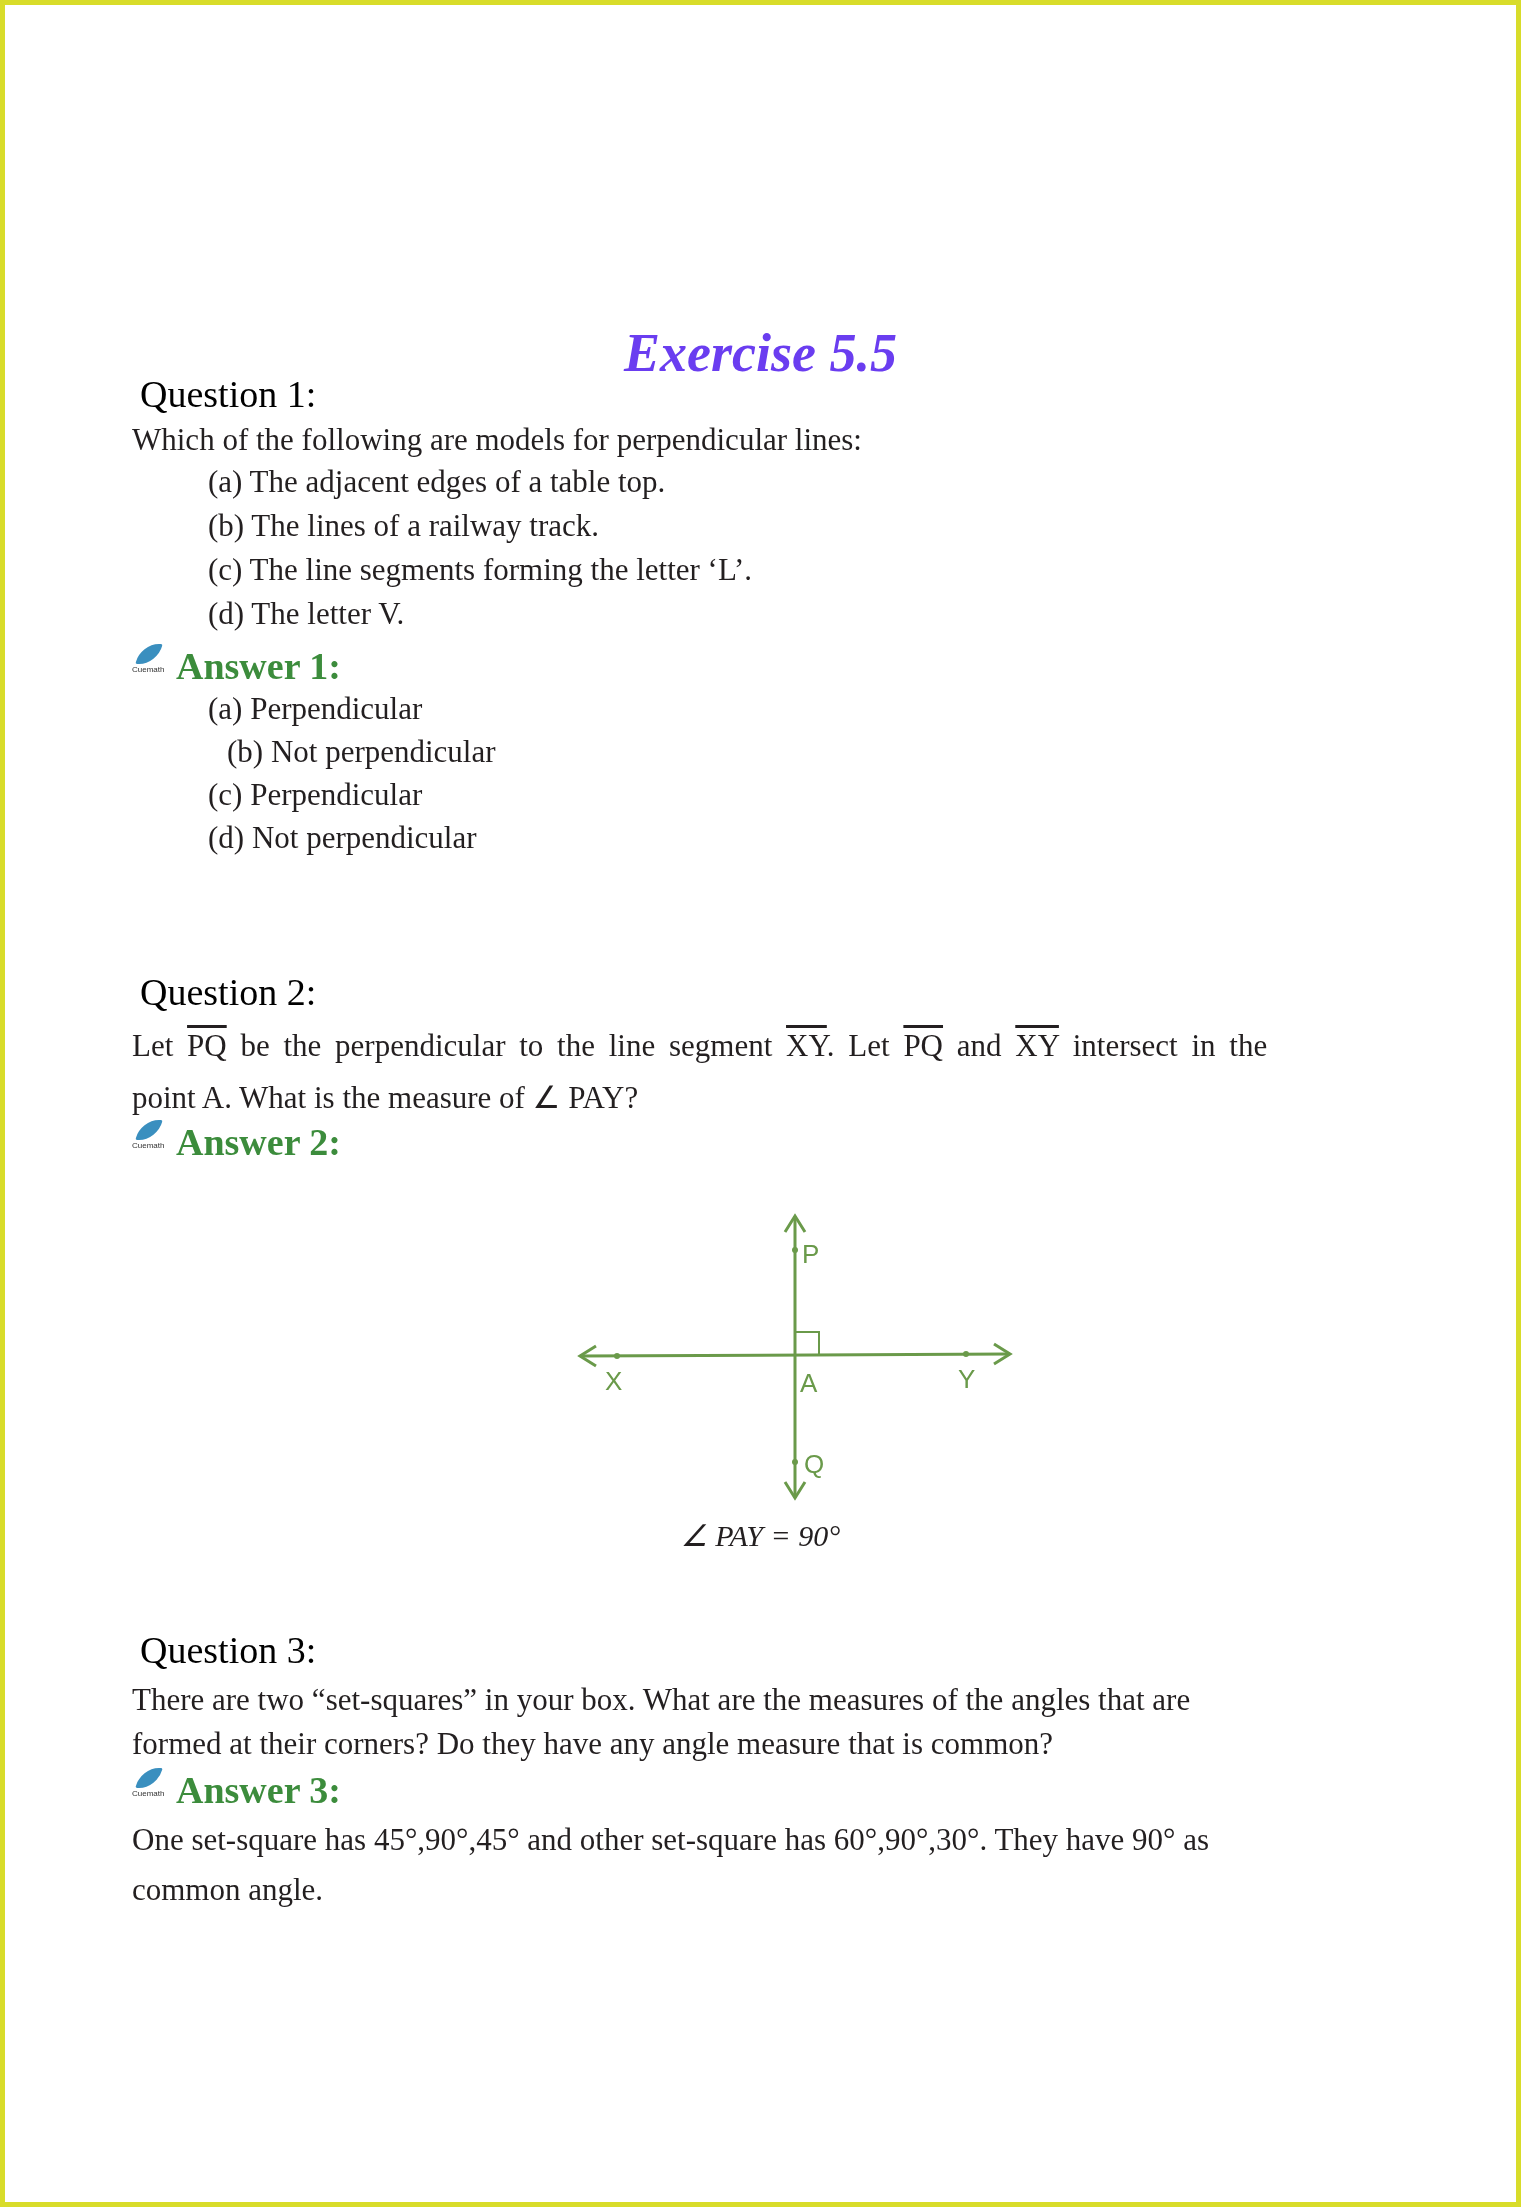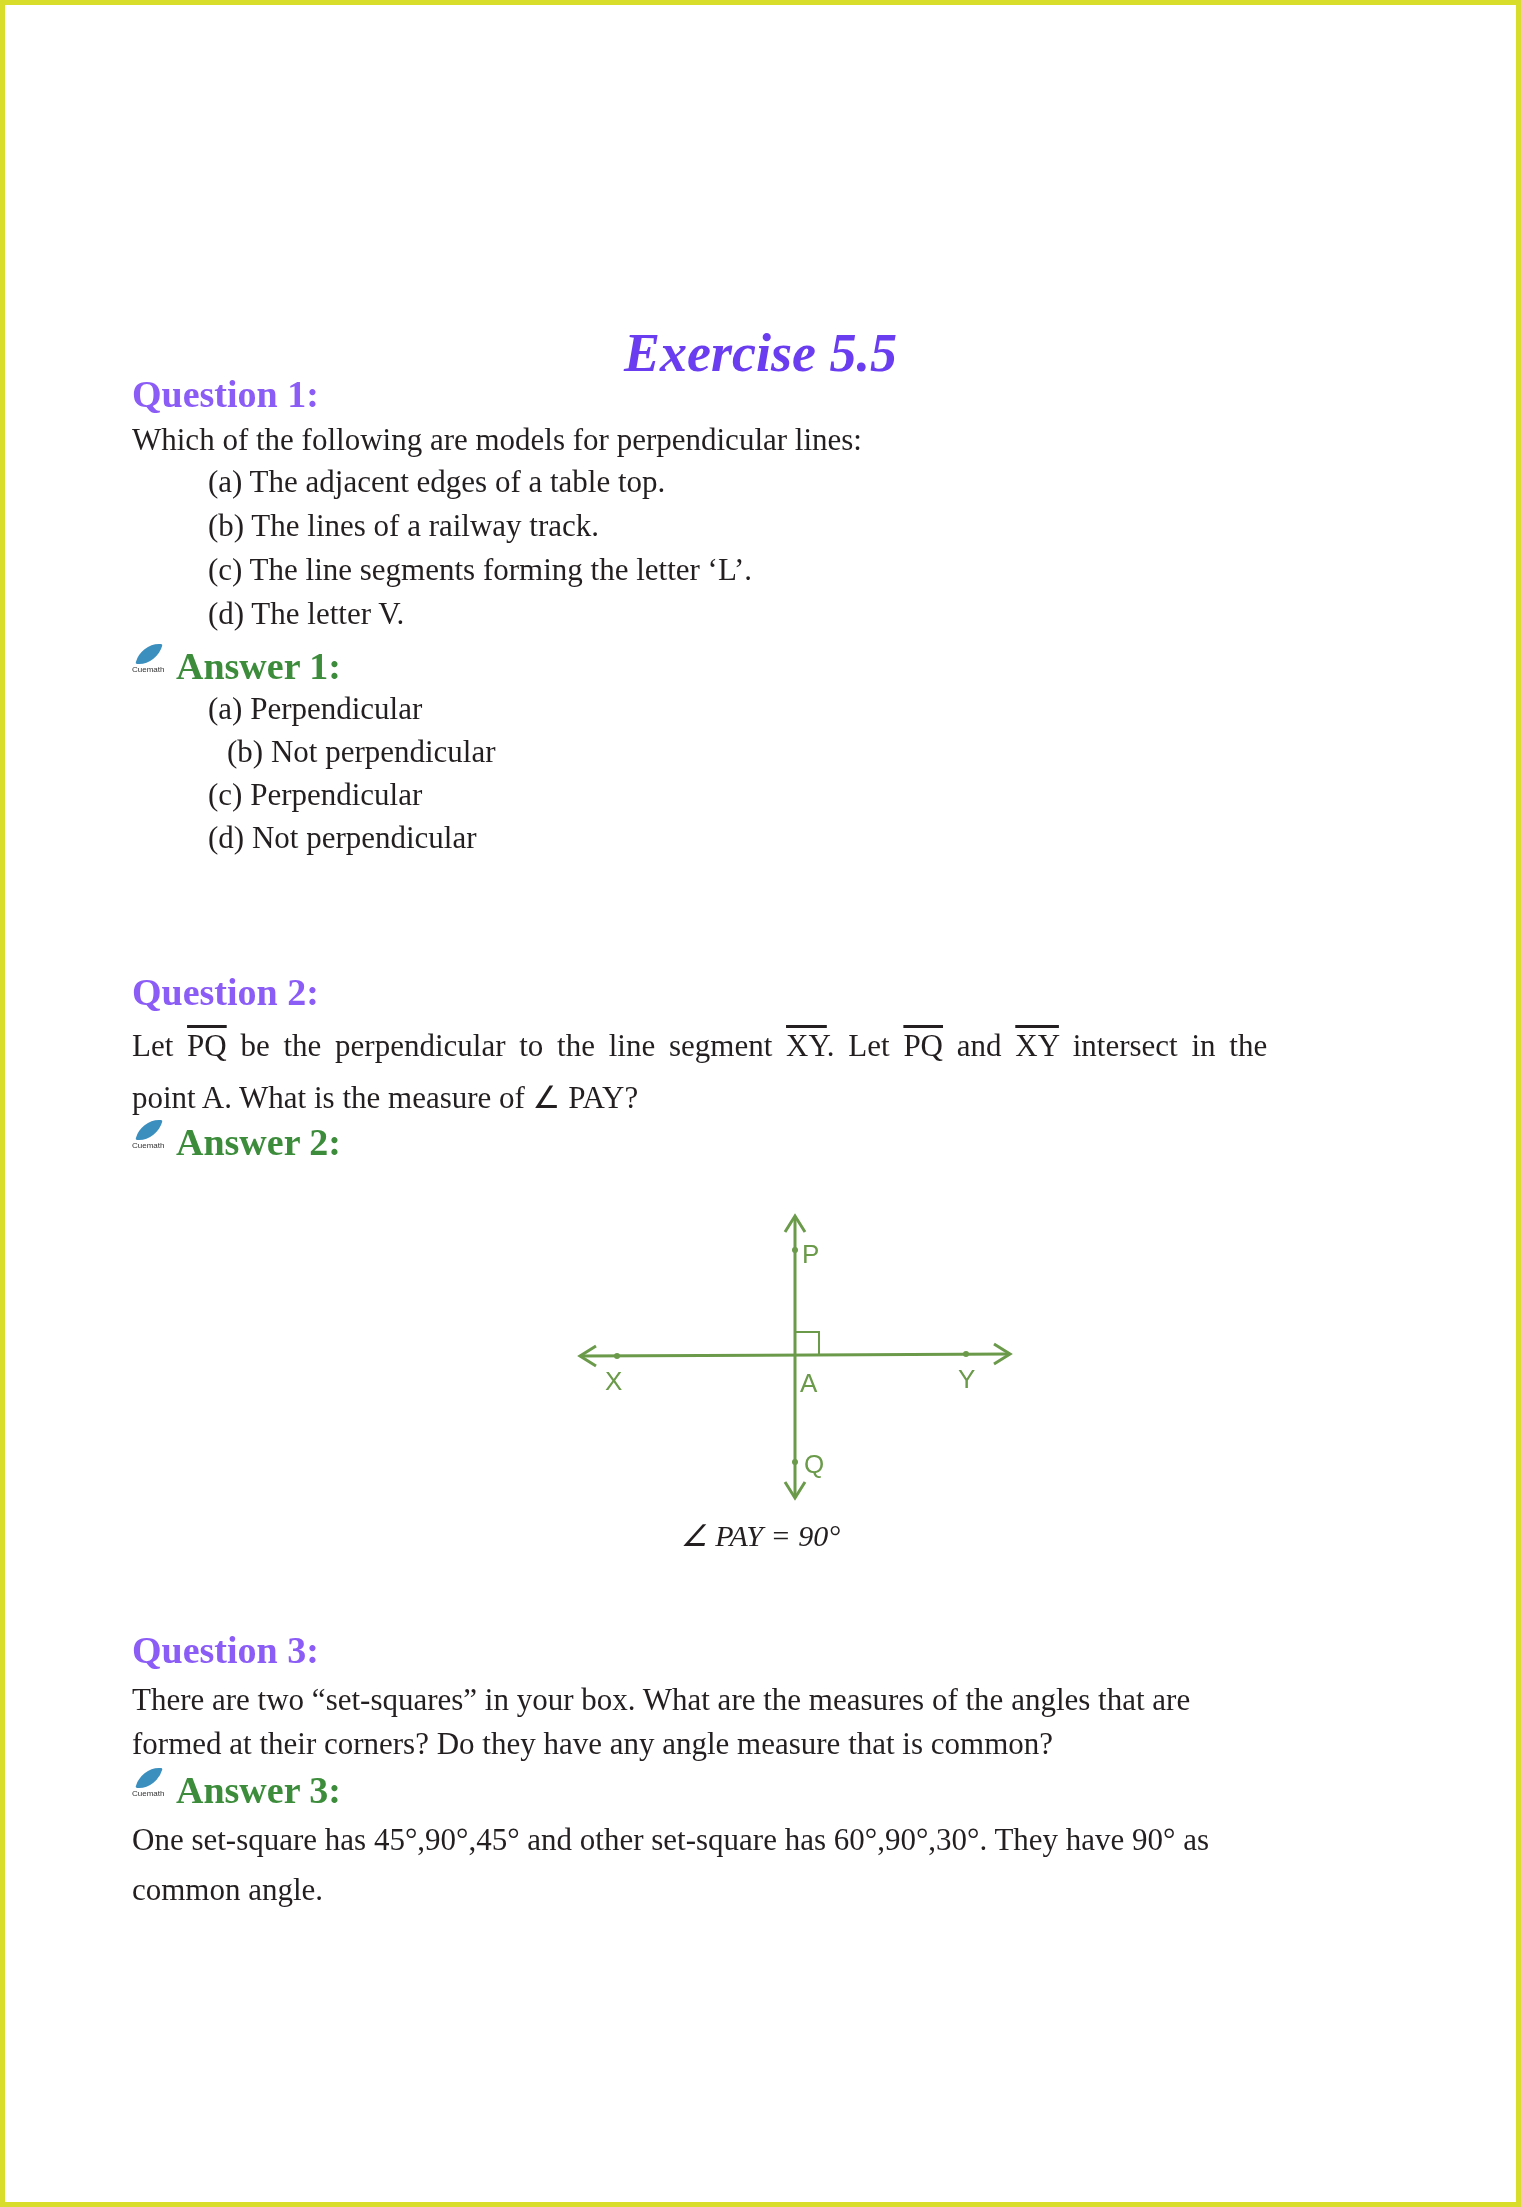--- a/index.html
+++ b/index.html
@@ -9,21 +9,21 @@
     }
     .page-border {
       position: absolute; left: 0; top: 0; width: 1521px; height: 2207px;
       box-sizing: border-box; border: 5px solid #d8dc2a;
     }
     .title {
       position: absolute; left: 0; width: 1521px; top: 300px; text-align: center;
       font-size: 54px; font-weight: bold; font-style: italic; color: #6a3df0; margin-top: 22px;
     }
     .qhead {
-      position: absolute; left: 132px; font-size: 38px; font-weight: bold; color: #8b5cf6;
+      position: absolute; left: 140px; font-size: 38px; font-weight: normal; color: #000000;
     }
     .ahead {
       position: absolute; left: 132px; font-size: 38px; font-weight: bold; color: #3c8c3c;
       display: flex; align-items: flex-start;
     }
     .logo { width: 34px; height: 30px; margin-right: 10px; position: relative; }
     .logo .leaf {
       position: absolute; left: 6px; top: 0; width: 22px; height: 20px;
       background: #3a8fbf; border-radius: 20px 2px 20px 2px; transform: skewX(-15deg);
     }

